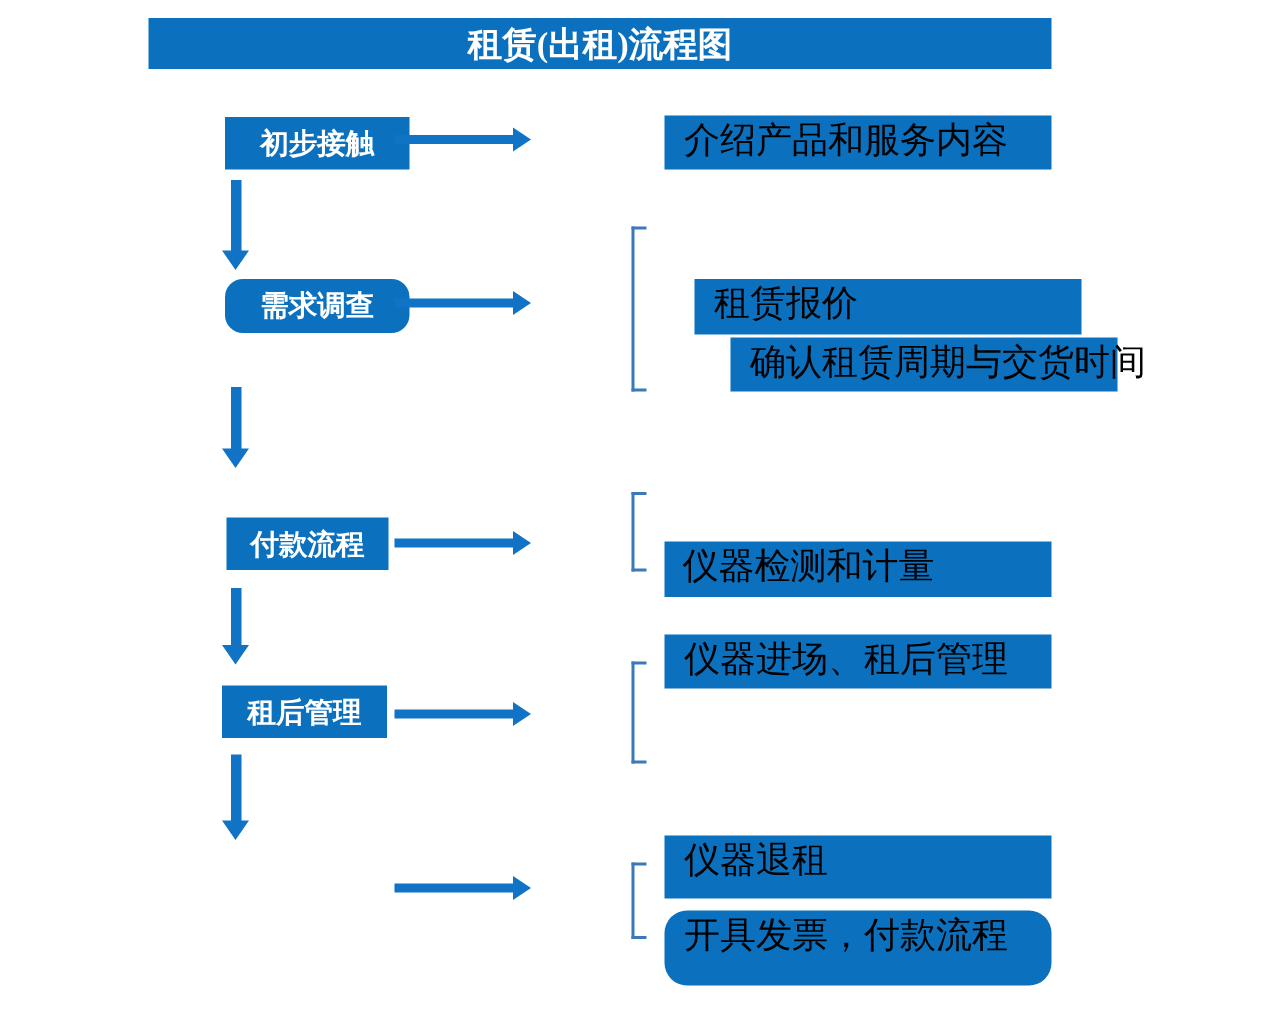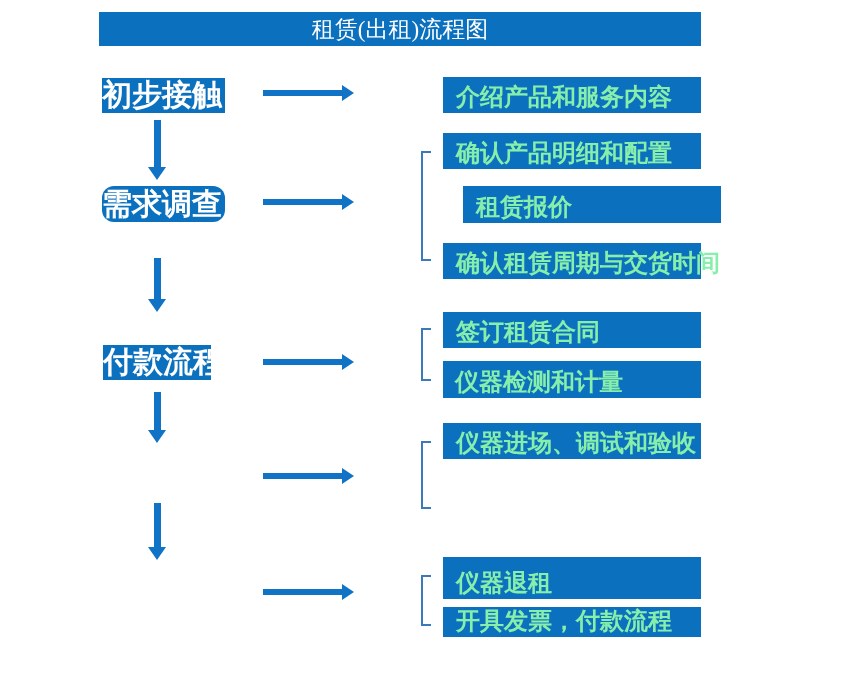--- a/index.html
+++ b/index.html
@@ -10,38 +10,39 @@
     background: #ffffff;
     font-family: "Liberation Serif", "DejaVu Serif", serif;
     overflow: hidden;
   }
   .titlebar {
     position: absolute;
     left: 99px; top: 12px; width: 602px; height: 34px;
     background: #0b70bd;
     color: #ffffff;
     display: flex; align-items: center; justify-content: center;
-    font-size: 23px; font-weight: normal;
+    font-size: 23px; font-weight: bold;
   }
   .step {
     position: absolute;
     background: #0b70bd;
     color: #ffffff;
-    display: flex; align-items: center; 
-    font-size: 30px; font-weight: bold;
+    display: flex; align-items: center; justify-content: center;
+    font-size: 19px; font-weight: bold;
     white-space: nowrap;
+    margin-left: 48px;
   }
   .detail {
     position: absolute;
     left: 443px; width: 258px;
     background: #0b70bd;
-    color: #86efac;
-    display: flex; align-items: flex-end;
+    color: #000000;
+    display: flex; align-items: flex-start;
     padding-left: 13px; box-sizing: border-box;
-    font-size: 24px; font-weight: bold;
+    font-size: 24px; font-weight: normal;
     white-space: nowrap;
   }
   
   .harrow { position: absolute; left: 263px; width: 91px; height: 16px; }
   .harrow .shaft {
     position: absolute; left: 0; top: 5px; width: 79px; height: 6px;
     background: #1173c6;
   }
   .harrow .head {
     position: absolute; right: 0; top: 0; width: 0; height: 0;
@@ -81,46 +82,43 @@
 
   <div class="step" style="left:102px; top:78px;  width:123px; height:35px;">
     <span>初步接触</span>
   </div>
   <div class="step" style="left:102px; top:186px; width:123px; height:36px;border-radius:12px;">
     <span>需求调查</span>
   </div>
   <div class="step" style="left:103px; top:345px; width:108px; height:35px;">
     <span>付款流程</span>
   </div>
+  <div class="step" style="left:100px; top:457px; width:110px; height:35px;">
+    <span>租后管理</span>
+  </div>
 
   <div class="detail" style="top:77px;  height:36px;">
     <span>介绍产品和服务内容</span>
   </div>
-  <div class="detail" style="top:133px; height:36px;">
-    <span>确认产品明细和配置</span>
-  </div>
   <div class="detail" style="top:186px; height:37px;margin-left:20px;">
     <span>租赁报价</span>
   </div>
-  <div class="detail" style="top:243px; height:36px;">
+  <div class="detail" style="top:225px; height:36px;margin-left:44px;">
     <span>确认租赁周期与交货时间</span>
-  </div>
-  <div class="detail" style="top:312px; height:36px;">
-    <span>签订租赁合同</span>
   </div>
   <div class="detail" style="top:361px; height:37px;padding-left:12px;">
     <span>仪器检测和计量</span>
   </div>
   <div class="detail" style="top:423px; height:36px;">
-    <span>仪器进场、调试和验收</span>
+    <span>仪器进场、租后管理</span>
   </div>
   <div class="detail" style="top:557px; height:42px;">
     <span>仪器退租</span>
   </div>
-  <div class="detail" style="top:607px; height:30px;">
+  <div class="detail" style="top:607px; height:50px;border-radius:15px;">
     <span>开具发票，付款流程</span>
   </div>
 
   <div class="harrow" style="top:85px;">
       <div class="shaft"></div>
       <div class="head"></div>
     </div>
   <div class="harrow" style="top:194px;">
       <div class="shaft"></div>
       <div class="head"></div>

